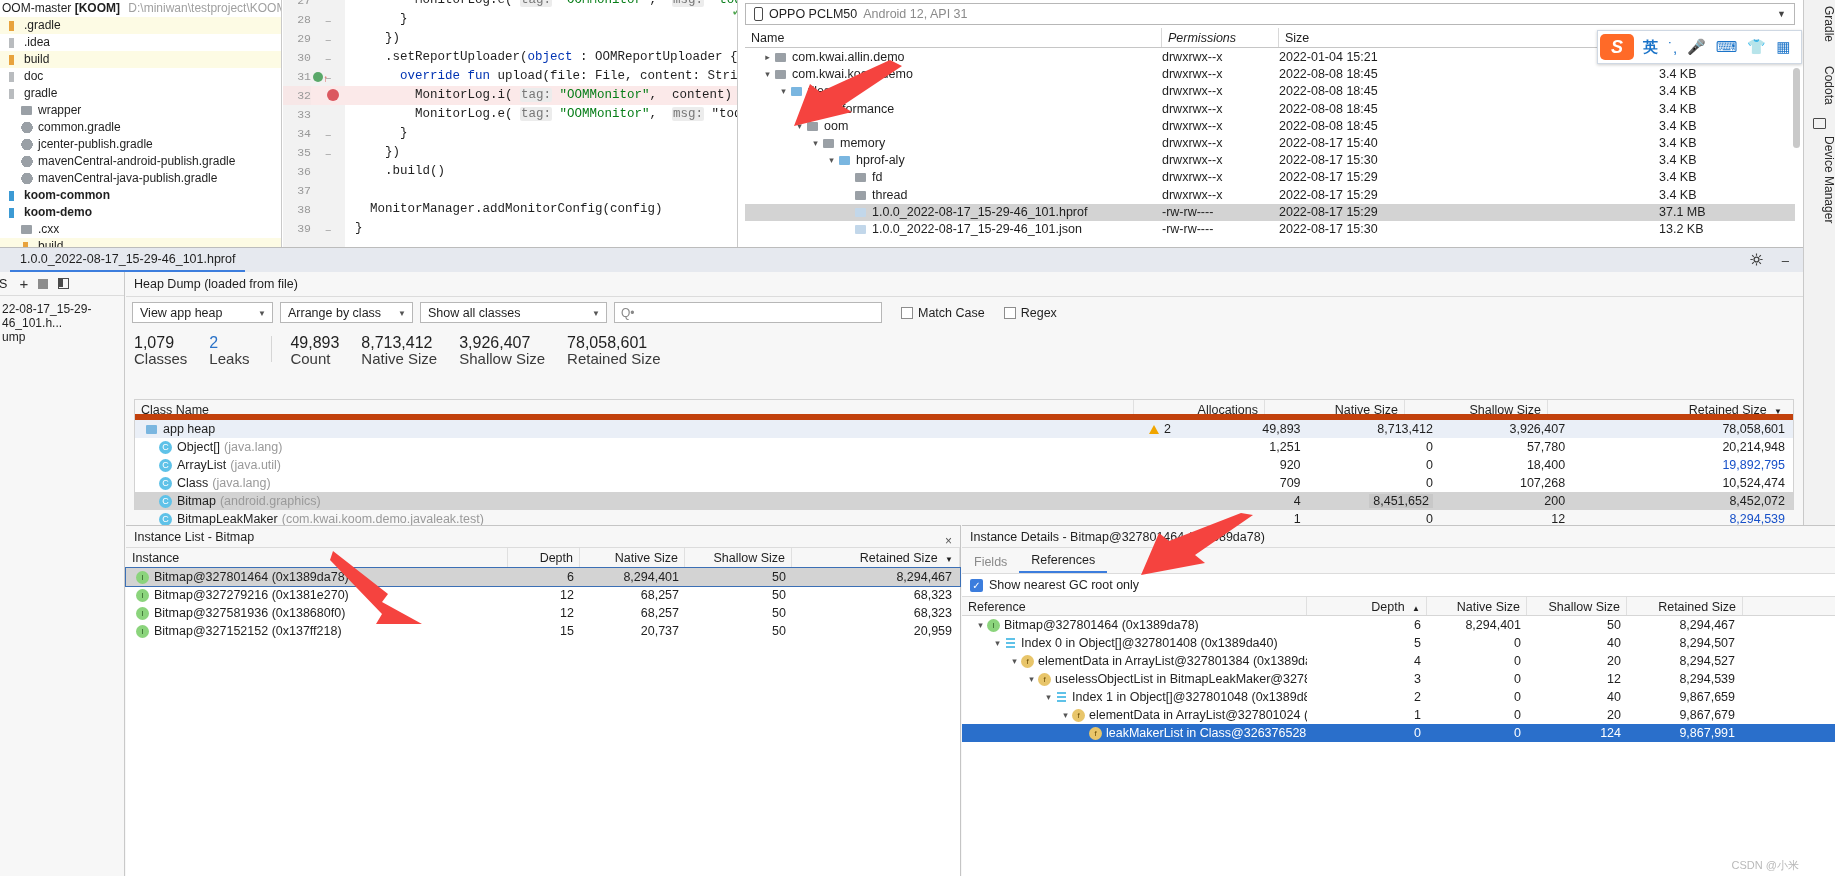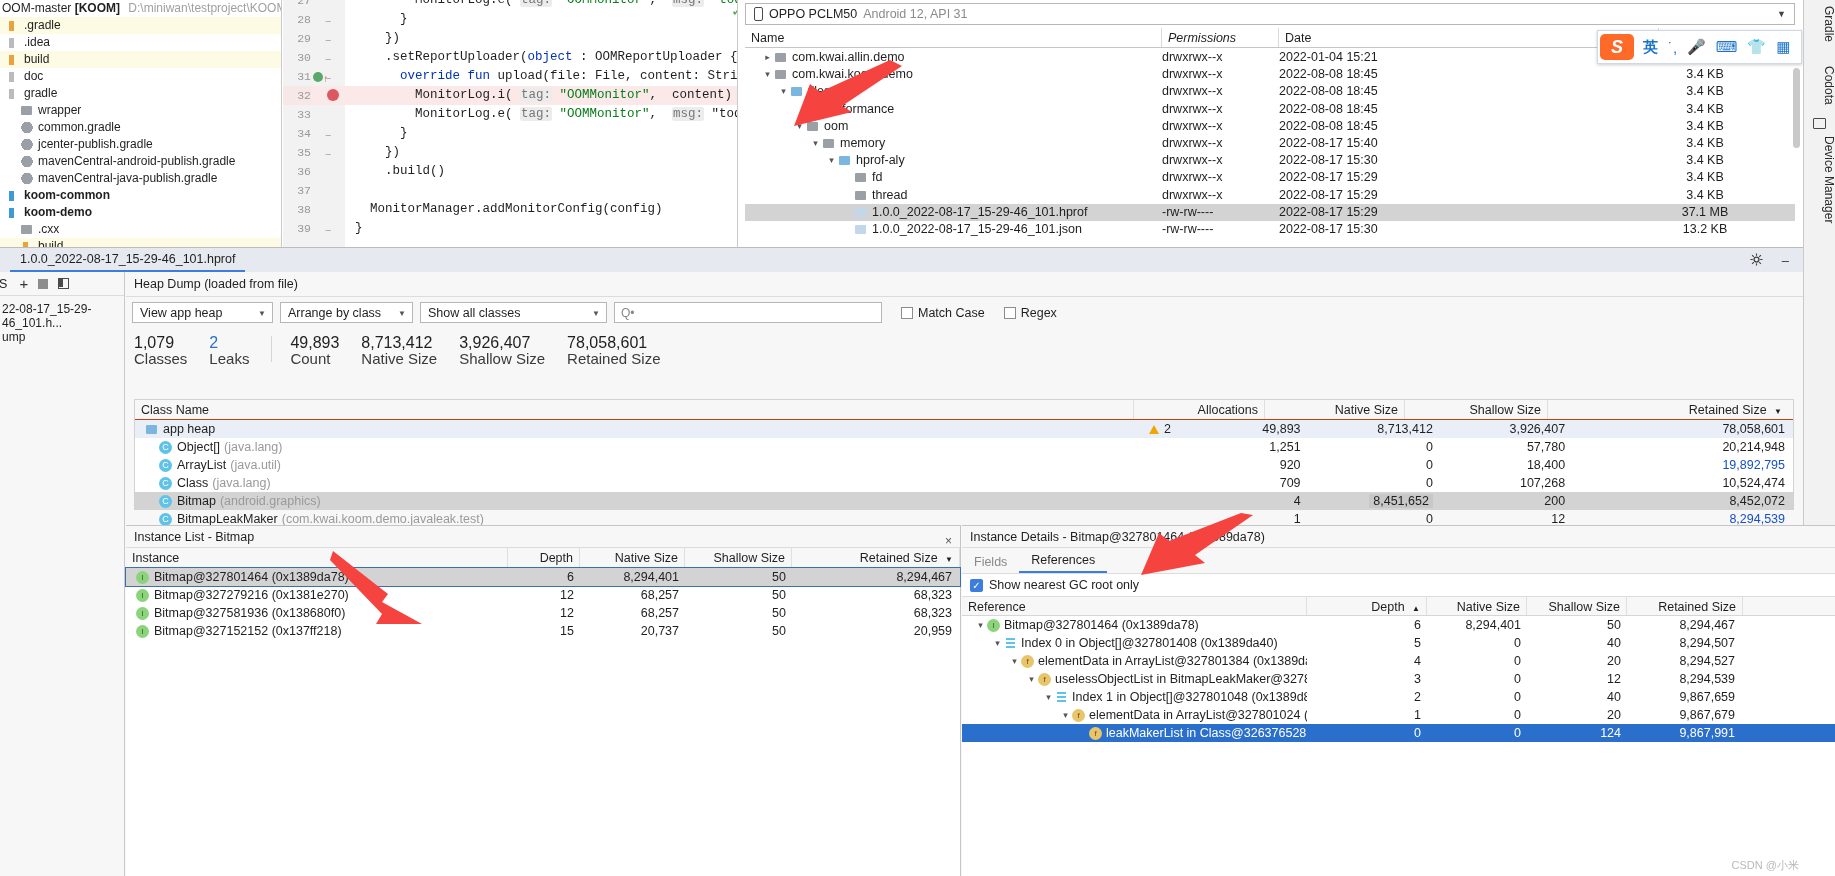--- a/index.html
+++ b/index.html
@@ -52,21 +52,21 @@
   .dfe-combo { position:absolute; left:5px; top:3px; width:1050px; height:22px; border:1px solid #b7b7b7; background:#fff; display:flex; align-items:center; padding-left:8px; font-size:12.5px;}
   .dfe-combo .dev { margin-left:6px;text-align:center; }
   .dfe-combo .apiinfo { color:#8a8a8a; margin-left:6px; }
   .dfe-combo .arrow { position:absolute; right:8px; color:#444; font-size:9px;}
   .dfe-hdr { position:absolute; left:5px; top:28px; width:1050px; height:20px; border-bottom:1px solid #c6c6c6; display:flex; font-size:12.5px; background:#fff;}
   .dfe-hdr > div { padding-left:6px; border-right:1px solid #d8d8d8; line-height:20px;}
   .col-name { width:417px; } .col-perm { width:117px;font-style:italic; } .col-date { width:380px; } .col-size { width:136px; border-right:none !important;}
   .dfe-row { position:absolute; left:5px; width:1050px; height:17px; line-height:17px; display:flex; font-size:12.5px; }
   .dfe-row.sel { background:#d3d3d3; }
   .dfe-row .c1 { width:417px; display:flex; align-items:center; white-space:nowrap;}
-  .dfe-row .c2 { width:117px; } .dfe-row .c3 { width:380px; } .dfe-row .c4 { width:136px; text-align:center; padding-right:44px;}
+  .dfe-row .c2 { width:117px; } .dfe-row .c3 { width:380px; } .dfe-row .c4 { width:136px; text-align:left; padding-right:44px;}
   .chev { width:13px; text-align:center; color:#555; font-size:9px; flex:0 0 auto;}
   .fldi { width:14px; height:11px; flex:0 0 auto; margin-right:4px; position:relative;}
   .fldi::before{content:"";position:absolute;left:1px;top:1px;width:11px;height:9px;background:#9aa0a6;border-radius:1px;}
   .fldi.blue::before{background:#7ab6e0;}
   .fldi.file::before{background:#c2d7ea;border-radius:1px;}
   .vscroll { position:absolute; right:2px; top:48px; width:9px; height:199px; background:#fff;}
   .vscroll i { position:absolute; left:1px; top:20px; width:7px; height:80px; background:#c9c9c9; border-radius:4px; display:block;}
 
   
   #right-strip { position:absolute; left:1803px; top:0; width:32px; height:876px; background:#f2f2f2; border-left:1px solid #c9c9c9;}
@@ -106,21 +106,21 @@
 
   #stats { height:42px; display:flex; align-items:center; padding-left:8px; background:#f7f7f7; }
   .stat { margin-right:22px; text-align:left; }
   .stat .v { font-size:16px; line-height:18px; color:#1f1f1f;}
   .stat .v.leak { color:#2a72c8; }
   .stat .l { font-size:15px; color:#3a3a3a; line-height:13px;}
   .divline { width:1px; height:26px; background:#d6d6d6; margin-right:18px;}
 
   
   #classtbl { position:absolute; left:8px; top:127px; width:1660px; height:111px; background:#fff; border:1px solid #d2d2d2;}
-  .ct-hdr { height:20px; display:flex; font-size:12.5px; background:#f7f7f7; border-bottom:1px solid #c2410c;}
+  .ct-hdr { height:20px; display:flex; font-size:12.5px; background:#f7f7f7; border-bottom:6px solid #c2410c;}
   .ct-hdr .h { line-height:20px; border-right:1px solid #e0e0e0; padding:0 6px; }
   .ct-hdr .hname { width:999px; } .ct-hdr .hal { width:131px; text-align:right;} .ct-hdr .hns { width:140px; text-align:right;} .ct-hdr .hss { width:143px; text-align:right;} .ct-hdr .hrs { width:240px; text-align:right; border-right:none;}
   .ct-row { height:18px; display:flex; font-size:12.5px; align-items:center; }
   .ct-row.appheap { background:#eaeff7; }
   .ct-row.sel { background:#d3d3d3; }
   .ct-row .n { width:999px; display:flex; align-items:center; white-space:nowrap;}
   .ct-row .w { width:131px; text-align:right; padding-right:6px; display:flex; justify-content:flex-end; align-items:center;}
   .ct-row .a { width:140px; text-align:right; padding-right:6px;}
   .ct-row .b { width:143px; text-align:right; padding-right:6px;}
   .ct-row .c { width:240px; text-align:right; padding-right:8px;}
@@ -269,21 +269,20 @@
   <div id="dfe">
     <div class="dfe-combo">
       <span style="display:inline-block;width:9px;height:14px;border:1.4px solid #4a4a4a;border-radius:2px;"></span>
       <span class="dev">OPPO PCLM50</span>
       <span class="apiinfo">Android 12, API 31</span>
       <span class="arrow">▼</span>
     </div>
     <div class="dfe-hdr">
       <div class="col-name">Name</div>
       <div class="col-perm">Permissions</div>
-      <div class="col-date">Date</div>
       <div class="col-size">Size</div>
     </div>
     <div id="dfe-rows"></div>
     <div class="vscroll">
         <i></i>
       </div>
   <div class="dfe-row" style="top: 49px;">
         <div class="c1">
           <span style="display:inline-block;width:16px;flex:0 0 auto;"></span>
           <span class="chev">▸</span>

